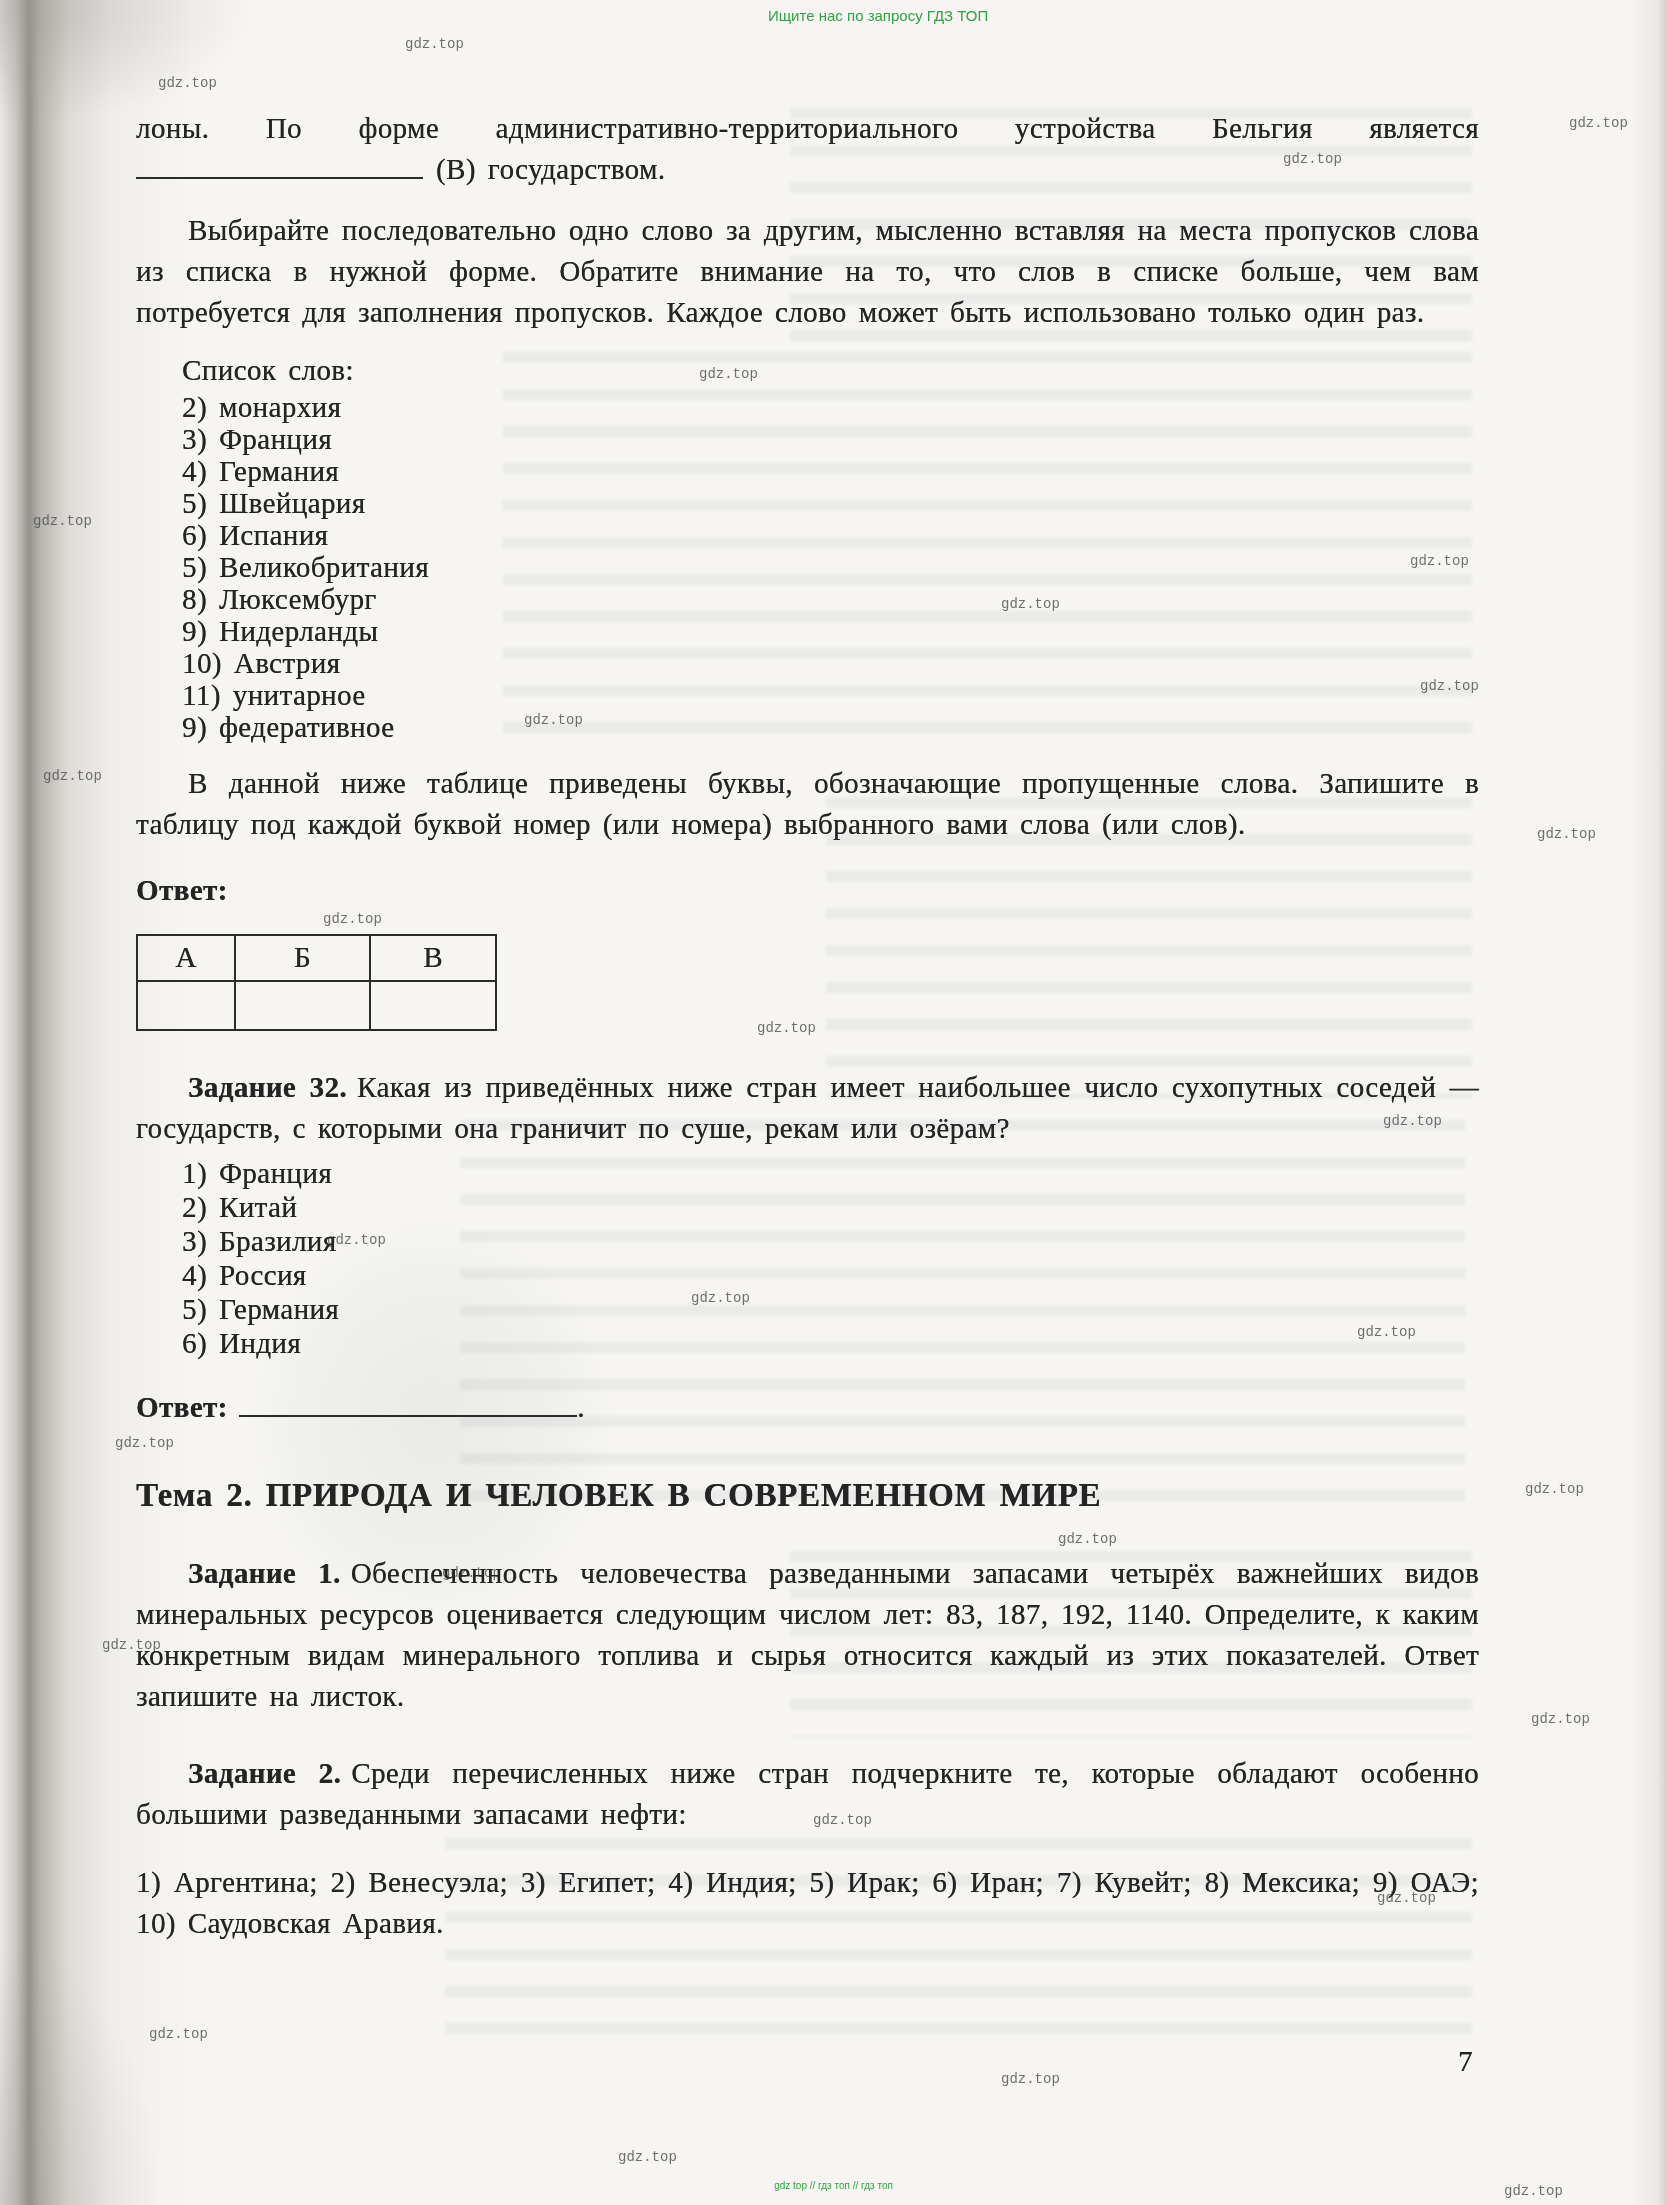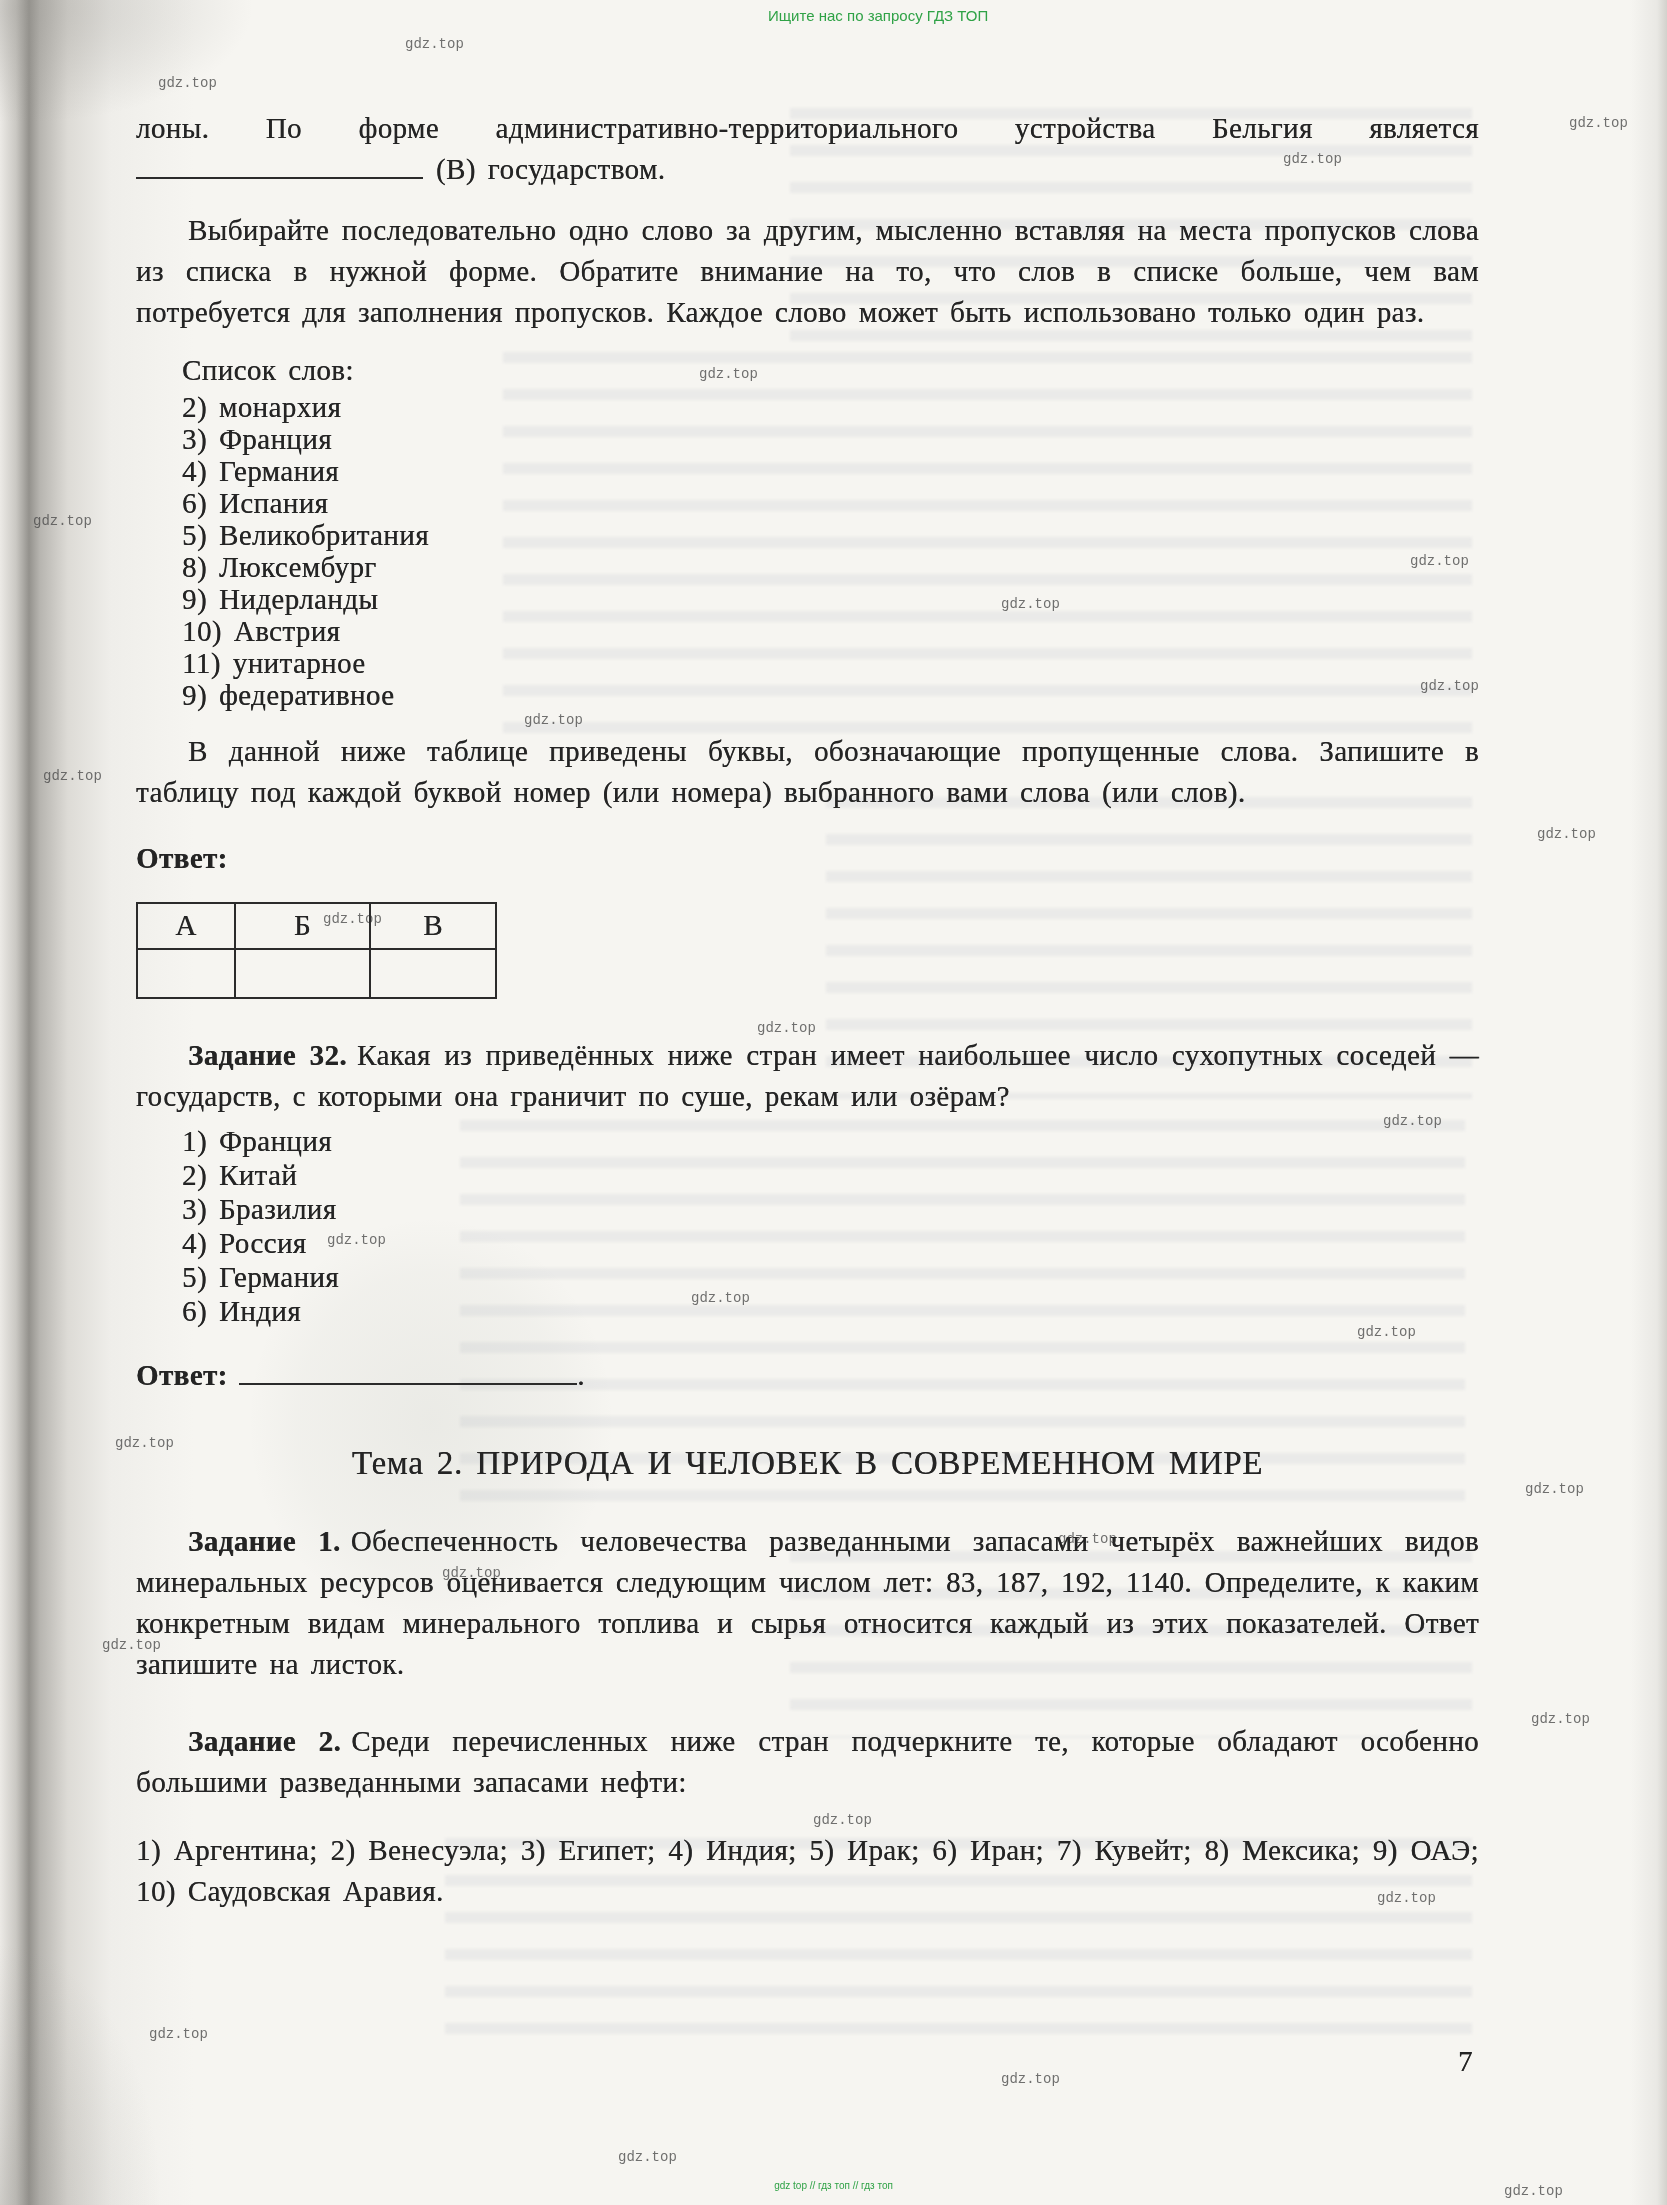--- a/index.html
+++ b/index.html
@@ -60,21 +60,21 @@
   table.answer-table td {
     border:2.2px solid #2b2b2b; text-align:center; vertical-align:middle;
     font-size:29px; color:#242424;
   }
   .col-a { width:98px; } .col-b { width:135px; } .col-v { width:126px; }
   tr.hdr td { height:46px; }
   tr.empty td { height:49px; }
   .task-options { margin:7.2px 0 0 46px; line-height:34px; }
   .answer-line { margin-top:27px; }
   .theme-heading {
-    margin-top:46px; text-align:center; font-weight:normal;
+    margin-top:46px; font-weight:bold;
     font-size:33px; line-height:43px; letter-spacing:0.7px; text-indent:0;
   }
   .task-para { text-indent:52px; text-align:justify; margin-top:36px; }
   .options-line { margin-top:27px; text-align:justify; text-indent:0; }
   .page-number {
     position:absolute; left:1458px; top:2045px;
     font-size:29px; color:#242424; text-shadow:0.3px 0 0 rgba(36,36,36,.85);
   }
 </style>
 </head>
@@ -131,20 +131,21 @@
     <span class="blank blank-b"></span><span>(В) государством.</span>
   </div>
 
   <div class="para">Выбирайте последовательно одно слово за другим, мысленно вставляя на места пропусков слова из списка в нужной форме. Обратите внимание на то, что слов в списке больше, чем вам потребуется для заполнения пропусков. Каждое слово может быть использовано только один раз.</div>
 
   <div class="word-list">
     <div class="word-list-title">Список слов:</div>
     <div>2) монархия</div>
     <div>3) Франция</div>
     <div>4) Германия</div>
+    <div>5) Швейцария</div>
     <div>6) Испания</div>
     <div>5) Великобритания</div>
     <div>8) Люксембург</div>
     <div>9) Нидерланды</div>
     <div>10) Австрия</div>
     <div>11) унитарное</div>
     <div>9) федеративное</div>
   </div>
 
   <div class="para">В данной ниже таблице приведены буквы, обозначающие пропущенные слова. Запишите в таблицу под каждой буквой номер (или номера) выбранного вами слова (или слов).</div>

